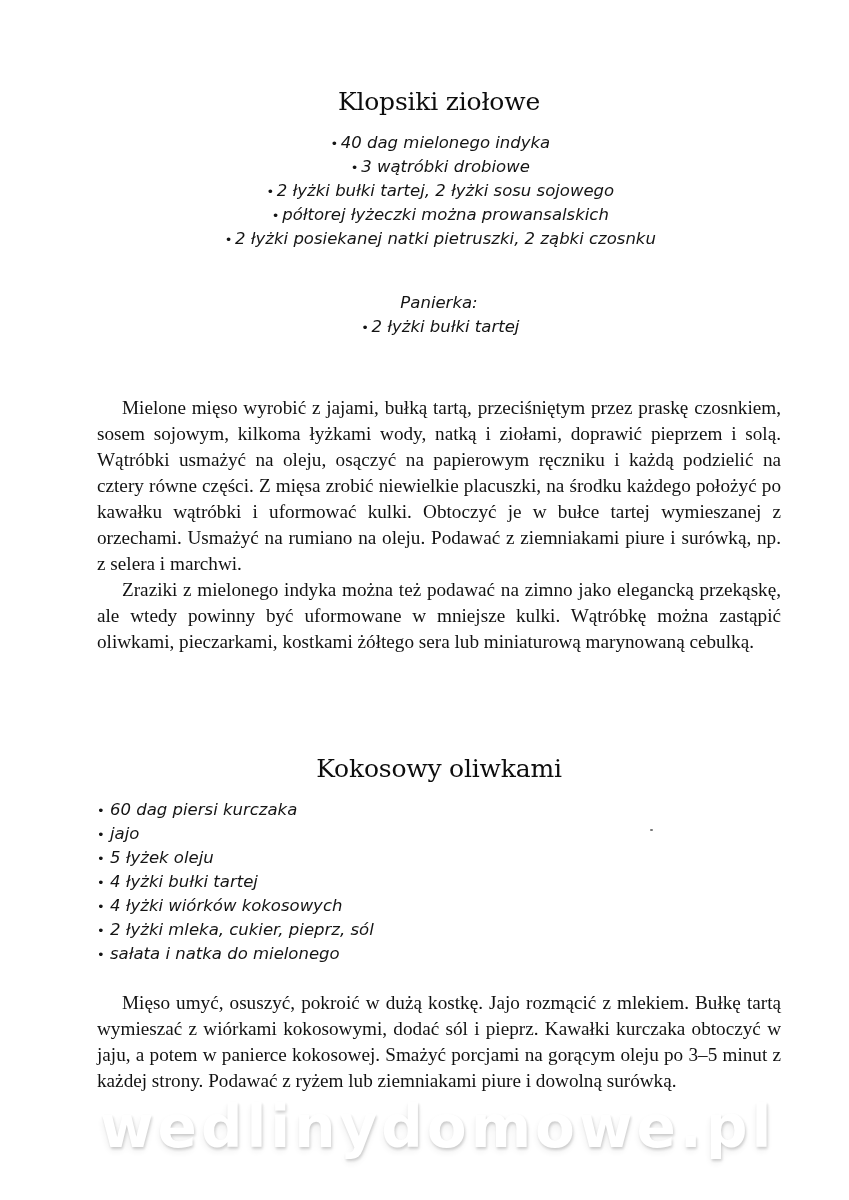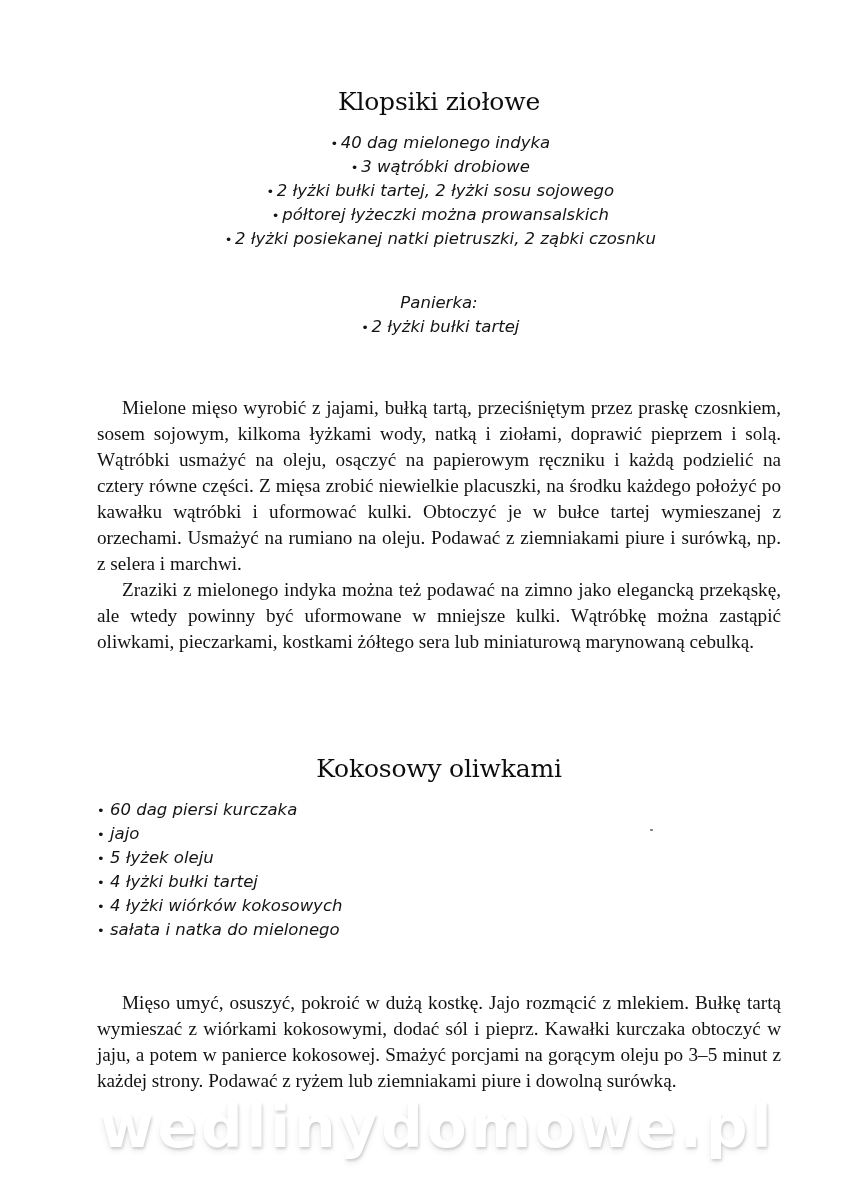--- a/index.html
+++ b/index.html
@@ -125,20 +125,21 @@
   </div>
 
   <h1 class="recipe-title" style="top:753px;">Kokosowy oliwkami</h1>
 
   <ul class="ingredients" style="top:798px;">
     <li><span class="bullet">•</span><span>60 dag piersi kurczaka</span></li>
     <li><span class="bullet">•</span><span>jajo</span></li>
     <li><span class="bullet">•</span><span>5 łyżek oleju</span></li>
     <li><span class="bullet">•</span><span>4 łyżki bułki tartej</span></li>
     <li><span class="bullet">•</span><span>4 łyżki wiórków kokosowych</span></li>
+    <li><span class="bullet">•</span><span>2 łyżki mleka, cukier, pieprz, sól</span></li>
     <li><span class="bullet">•</span><span>sałata i natka do mielonego</span></li>
   </ul>
 
   <div class="body-text" style="top:990px;">
     <p>Mięso umyć, osuszyć, pokroić w dużą kostkę. Jajo rozmącić z mlekiem. Bułkę tartą wymieszać z wiórkami kokosowymi, dodać sól i pieprz. Kawałki kurczaka obtoczyć w jaju, a potem w panierce kokosowej. Smażyć porcjami na gorącym oleju po 3–5 minut z każdej strony. Podawać z ryżem lub ziemniakami piure i dowolną surówką.</p>
   </div>
 
 </div>
 
 <div class="speck"></div>

